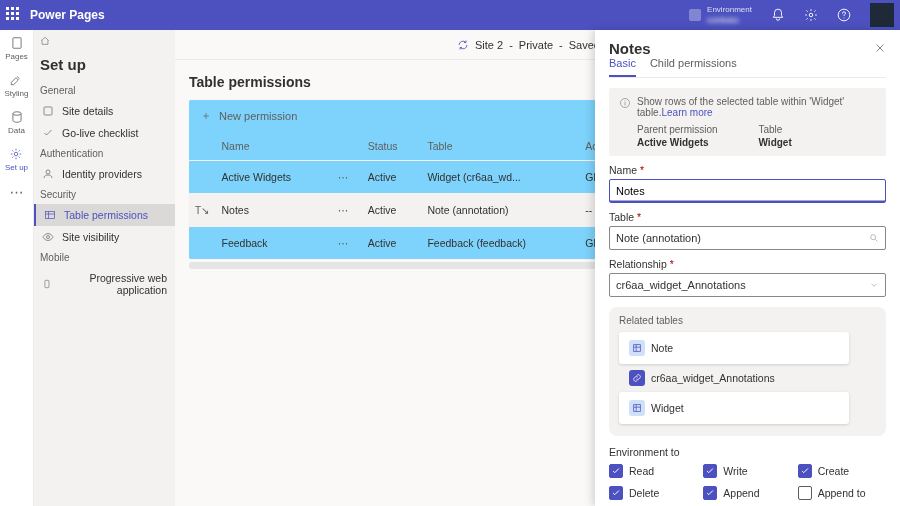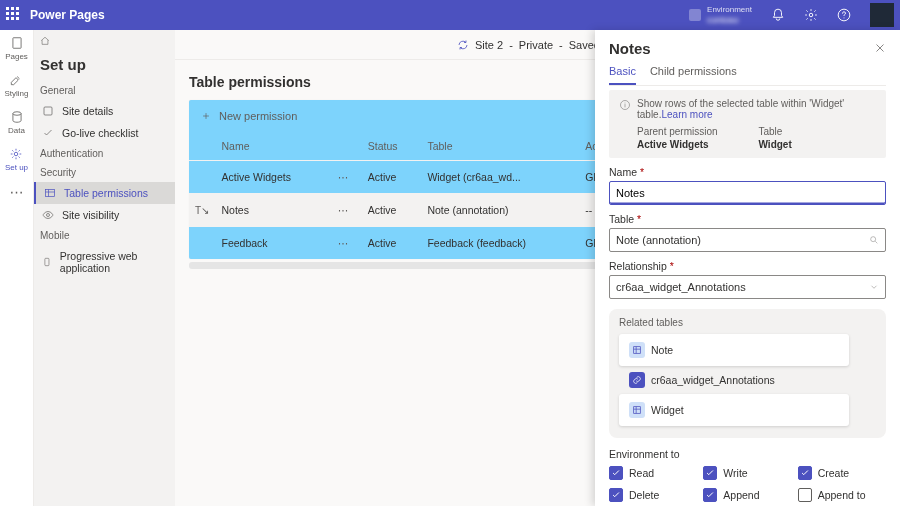--- a/index.html
+++ b/index.html
@@ -21,21 +21,21 @@
   .rail .item { display: flex; flex-direction: column; align-items: center; gap: 2px; cursor: pointer;}
   .rail .item svg { width: 14px; height: 14px; fill: none; stroke: #605e5c; stroke-width: 1.4;}
   .rail .item.active svg { stroke: #4c51bf; }
   .rail .item.active { color: #4c51bf; }
   .rail .more { font-size: 14px; color: #605e5c; cursor: pointer;}
   .sidebar { width: 141px; background: #f3f2f1; display: flex; flex-direction: column; padding-top: 6px;}
   .crumb { font-size: 10px; color: #605e5c; padding: 0 6px 6px; }
   .crumb svg { width: 10px; height: 10px; fill: none; stroke: #605e5c; stroke-width: 1.4; }
   .sidebar h1 { font-size: 15px; font-weight: 600; padding: 2px 6px 8px; }
   .group-label { font-size: 10px; color: #605e5c; padding: 4px 6px; }
-  .side-item { display: flex; align-items: center; padding: 5px 8px; gap: 8px; cursor: pointer; font-size: 10.5px;}
+  .side-item { display: flex; align-items: center; padding: 5px 8px; gap: 8px; cursor: pointer; font-size: 10.5px; text-align: right;}
   .side-item svg { width: 12px; height: 12px; fill: none; stroke: #605e5c; stroke-width: 1.4;}
   .side-item.active { background: #dad9d7; border-left: 2px solid #4c51bf; color: #4c51bf;}
   .side-item.active svg { stroke: #4c51bf;}
   .main { flex: 1; background: #faf9f8; display: flex; flex-direction: column; position: relative;}
   .toolbar { height: 30px; display: flex; align-items: center; justify-content: center; border-bottom: 1px solid #edebe9; gap: 6px; font-size: 11px; color: #323130;}
   .toolbar svg { width: 12px; height: 12px; }
   .toolbar .sync { stroke: #4c51bf; fill: none; }
   .toolbar .chev { stroke: #605e5c; fill: none; }
   .main h2 { font-size: 14px; font-weight: 600; padding: 14px 14px 10px;}
   .tablewrap { margin: 0 14px; background: #7dd3fc; border-radius: 2px; box-shadow: 0 0 1px rgba(0,0,0,.1);}
@@ -50,24 +50,24 @@
   .roles { color: #605e5c;}
   .roles .more { color: #4c51bf; font-size: 9px; cursor: pointer;}
   .txticon { color: #605e5c; font-size: 10px;}
   .moredots { color: #605e5c; cursor: pointer; letter-spacing: 1px;}
   .hscroll { height: 7px; background: #e5e5e5; margin: 3px 14px 0; border-radius: 3px;}
   .panel { position: absolute; right: 0; top: 0; width: 305px; height: 476px; background: #fff; box-shadow: -3px 0 8px rgba(0,0,0,.15); display: flex; flex-direction: column; padding: 10px 14px 0; font-size: 11px; overflow: hidden;}
   .panel-head { display: flex; align-items: center; justify-content: space-between;}
   .panel-head h3 { font-size: 15px; font-weight: 600;}
   .panel-head .close { cursor: pointer; }
   .panel-head .close svg { width: 12px; height: 12px; stroke: #605e5c; stroke-width: 1.5; fill: none;}
-  .tabs { display: flex; gap: 14px; margin-top: 8px; font-size: 11px; border-bottom: 1px solid #edebe9;}
+  .tabs { display: flex; gap: 14px; font-size: 11px; border-bottom: 1px solid #edebe9;}
   .tab { padding-bottom: 6px; cursor: pointer; color: #605e5c;}
   .tab.active { color: #4c51bf; border-bottom: 2px solid #4c51bf;}
-  .infobox { background: #f3f2f1; border-radius: 2px; padding: 8px 10px; margin-top: 4px; font-size: 10px; color: #605e5c;}
+  .infobox { background: #f3f2f1; border-radius: 2px; padding: 8px 10px; margin-top: 10px; font-size: 10px; color: #605e5c;}
   .infobox .row1 { display: flex; gap: 6px; align-items: flex-start;}
   .infobox .row1 svg { width: 12px; height: 12px; stroke: #605e5c; fill: none; flex-shrink: 0; margin-top: 1px;}
   .infobox a { color: #4c51bf; text-decoration: none; cursor: pointer; }
   .infobox .grid { display: grid; grid-template-columns: 1fr 1fr; margin-top: 6px; padding-left: 18px; gap: 2px 4px;}
   .infobox .grid .lbl { color: #605e5c;}
   .infobox .grid .val { font-weight: 600; color: #323130;}
   .field { margin-top: 8px;}
   .field label { display: block; font-size: 10.5px; margin-bottom: 3px;}
   .field label .req { color: #a80000; }
   .field input[type="text"], .field .select { width: 100%; height: 24px; border: 1px solid #8a8886; border-radius: 2px; padding: 0 6px; font-size: 11px; display: flex; align-items: center; justify-content: space-between;}
@@ -175,20 +175,27 @@
         </svg>
         <span>Site details</span>
       </div>
     <div class="side-item">
         <svg viewBox="0 0 24 24">
           <path d="M5 12l4 4L19 6"></path>
         </svg>
         <span>Go-live checklist</span>
       </div>
     <div class="group-label">Authentication</div>
+    <div class="side-item">
+        <svg viewBox="0 0 24 24">
+          <circle cx="12" cy="8" r="4"></circle>
+          <path d="M4 20c0-4 4-6 8-6s8 2 8 6"></path>
+        </svg>
+        <span>Identity providers</span>
+      </div>
     <div class="group-label">Security</div>
     <div class="side-item active">
         <svg viewBox="0 0 24 24">
           <rect x="3" y="5" width="18" height="14"></rect>
           <path d="M3 10h18M9 5v14"></path>
         </svg>
         <span>Table permissions</span>
       </div>
     <div class="side-item">
         <svg viewBox="0 0 24 24">

